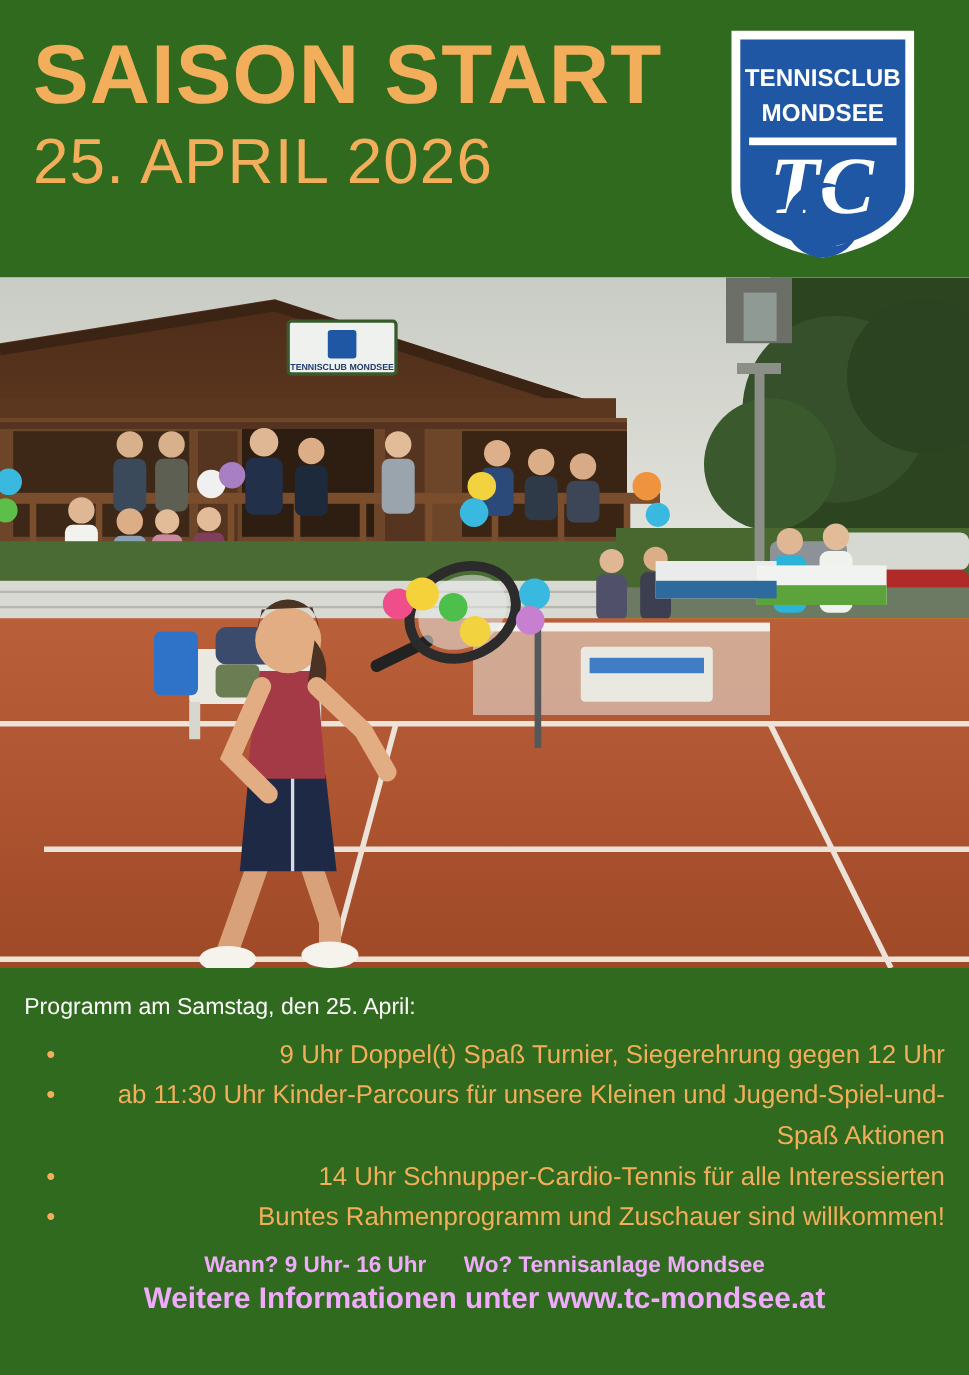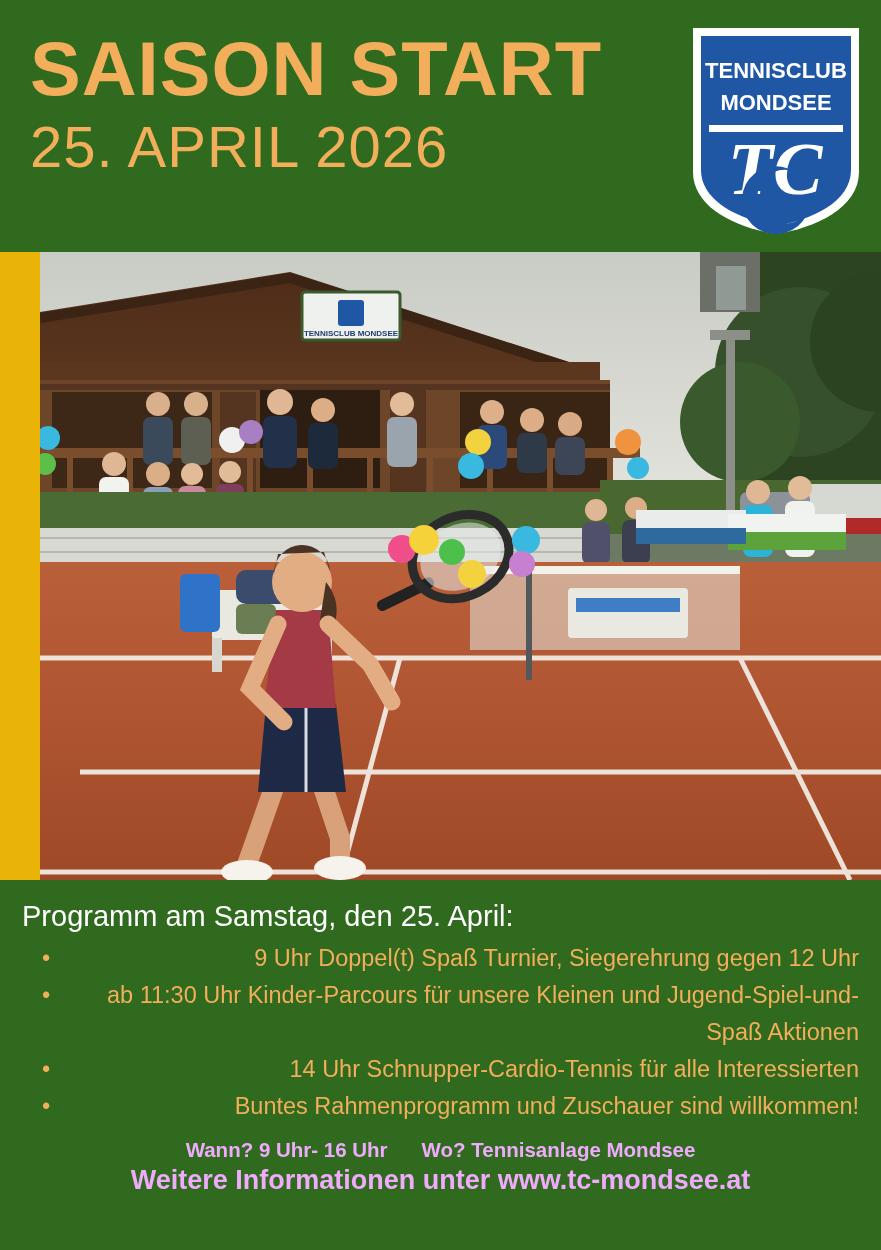--- a/index.html
+++ b/index.html
@@ -46,48 +46,47 @@
     line-height: 62px;
     font-weight: normal;
     color: #f2ae5b;
     letter-spacing: 1px;
     white-space: nowrap;
   }
 
   
   .logo {
     position: absolute;
-    right: 16px;
+    right: 44px;
     top: 22px;
     width: 178px;
     height: 218px;
   }
   .logo svg { display: block; width: 100%; height: 100%; }
 
   
   .photo {
     position: relative;
     flex: 0 0 628px;
     height: 628px;
     overflow: hidden;
     background: #eab308;
-    padding-left: 40px;
   }
   .photo svg { display: block; width: 881px; height: 628px; }
 
   
   .program {
     flex: 1 1 auto;
     background: #2f6a1e;
     padding: 18px 22px 0 22px;
     position: relative;
   }
   .program-title {
     color: #ffffff;
-    font-size: 29px;
+    font-size: 21px;
     line-height: 36px;
     font-weight: normal;
     margin-bottom: 6px;
   }
   ul.program-list {
     list-style: none;
     margin: 0 0 0 18px;
     padding: 0;
     text-align: right;
   }

